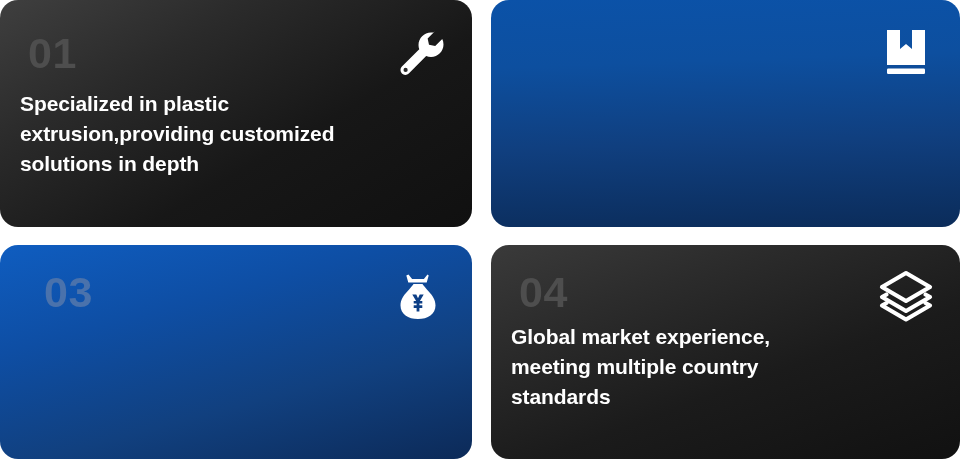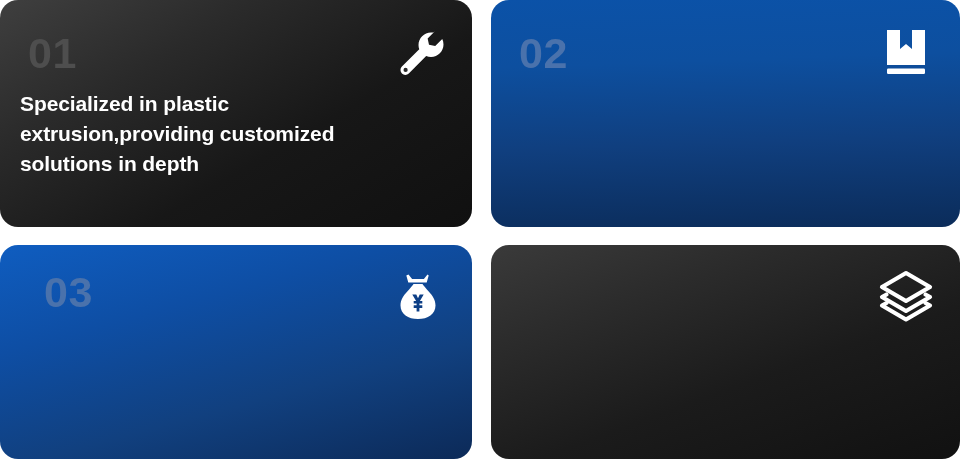--- a/index.html
+++ b/index.html
@@ -105,21 +105,20 @@
 solutions in depth</div>
     <div class="card-icon">
       <svg width="52" height="52" viewBox="0 0 52 52" fill="none">
         <path d="M39.0 6.5 c-6.9 0-12.5 5.6-12.5 12.5 0 1.5 0.27 2.95 0.76 4.28 L9.9 40.6 c-1.9 1.9-1.9 4.98 0 6.88 1.9 1.9 4.98 1.9 6.88 0 L34.2 30.0 c1.5 0.63 3.1 0.98 4.8 0.98 6.9 0 12.5-5.6 12.5-12.5 0-1.96-0.45-3.8-1.26-5.45 l-7.02 7.02 -6.22-1.35 -1.35-6.22 7.02-7.02 C41.0 6.9 40.0 6.5 39.0 6.5 Z" fill="#ffffff"></path>
         <circle cx="13.6" cy="43.9" r="2.1" fill="#2a2a2a"></circle>
       </svg>
     </div>
   </div>
 
   <div class="card card-blue-a">
-    <div class="num num-on-blue">02</div>
     <div class="card-icon">
       <svg width="50" height="50" viewBox="0 0 50 50" fill="none">
         <path d="M6 3 h13 v19 l6-5 6 5 V3 h13 v35 H6 Z" fill="#ffffff"></path>
         <rect x="6" y="41.5" width="38" height="5.5" rx="1.2" fill="#ffffff"></rect>
       </svg>
     </div>
   </div>
 
   <div class="card card-blue-b">
     <div class="num num-on-blue">03</div>
@@ -128,20 +127,24 @@
         <path d="M16.5 3.5 l3.6 4.4 h11.8 l3.6-4.4 1.2 1.0 -2.0 7.0 h-18.4 l-2.0-7.0 Z" fill="#ffffff"></path>
         <path d="M21.5 13.0 h9 c0 0 2.0 3.0 6.0 7.2 4.2 4.4 7.0 8.6 7.0 14.2 0 8.3-7.6 13.6-17.5 13.6 S8.5 42.7 8.5 34.4 c0-5.6 2.8-9.8 7.0-14.2 4.0-4.2 6.0-7.2 6.0-7.2 Z" fill="#ffffff"></path>
         <g fill="#0d3f86">
           <polygon points="20.3,23.5 24.3,23.5 26.0,27.2 27.7,23.5 31.7,23.5 27.9,30.0 30.3,30.0 30.3,32.6 27.4,32.6 27.4,34.3 30.3,34.3 30.3,36.9 27.4,36.9 27.4,40.6 24.6,40.6 24.6,36.9 21.7,36.9 21.7,34.3 24.6,34.3 24.6,32.6 21.7,32.6 21.7,30.0 24.1,30.0"></polygon>
         </g>
       </svg>
     </div>
   </div>
 
   <div class="card card-dark-b">
+    <div class="num num-on-dark">04</div>
+    <div class="card-text">Global market experience,
+meeting multiple country
+standards</div>
     <div class="card-icon">
       <svg width="54" height="54" viewBox="0 0 54 54" fill="none">
         <path d="M27 3 L51 17 L27 31 L3 17 Z" fill="none" stroke="#ffffff" stroke-width="4.2" stroke-linejoin="round"></path>
         <path d="M7.5 24.5 L3 27 L27 41 L51 27 L46.5 24.5" fill="none" stroke="#ffffff" stroke-width="4.2" stroke-linejoin="round" stroke-linecap="round"></path>
         <path d="M7.5 33.0 L3 35.5 L27 49.5 L51 35.5 L46.5 33.0" fill="none" stroke="#ffffff" stroke-width="4.2" stroke-linejoin="round" stroke-linecap="round"></path>
       </svg>
     </div>
   </div>
 
 </div>

